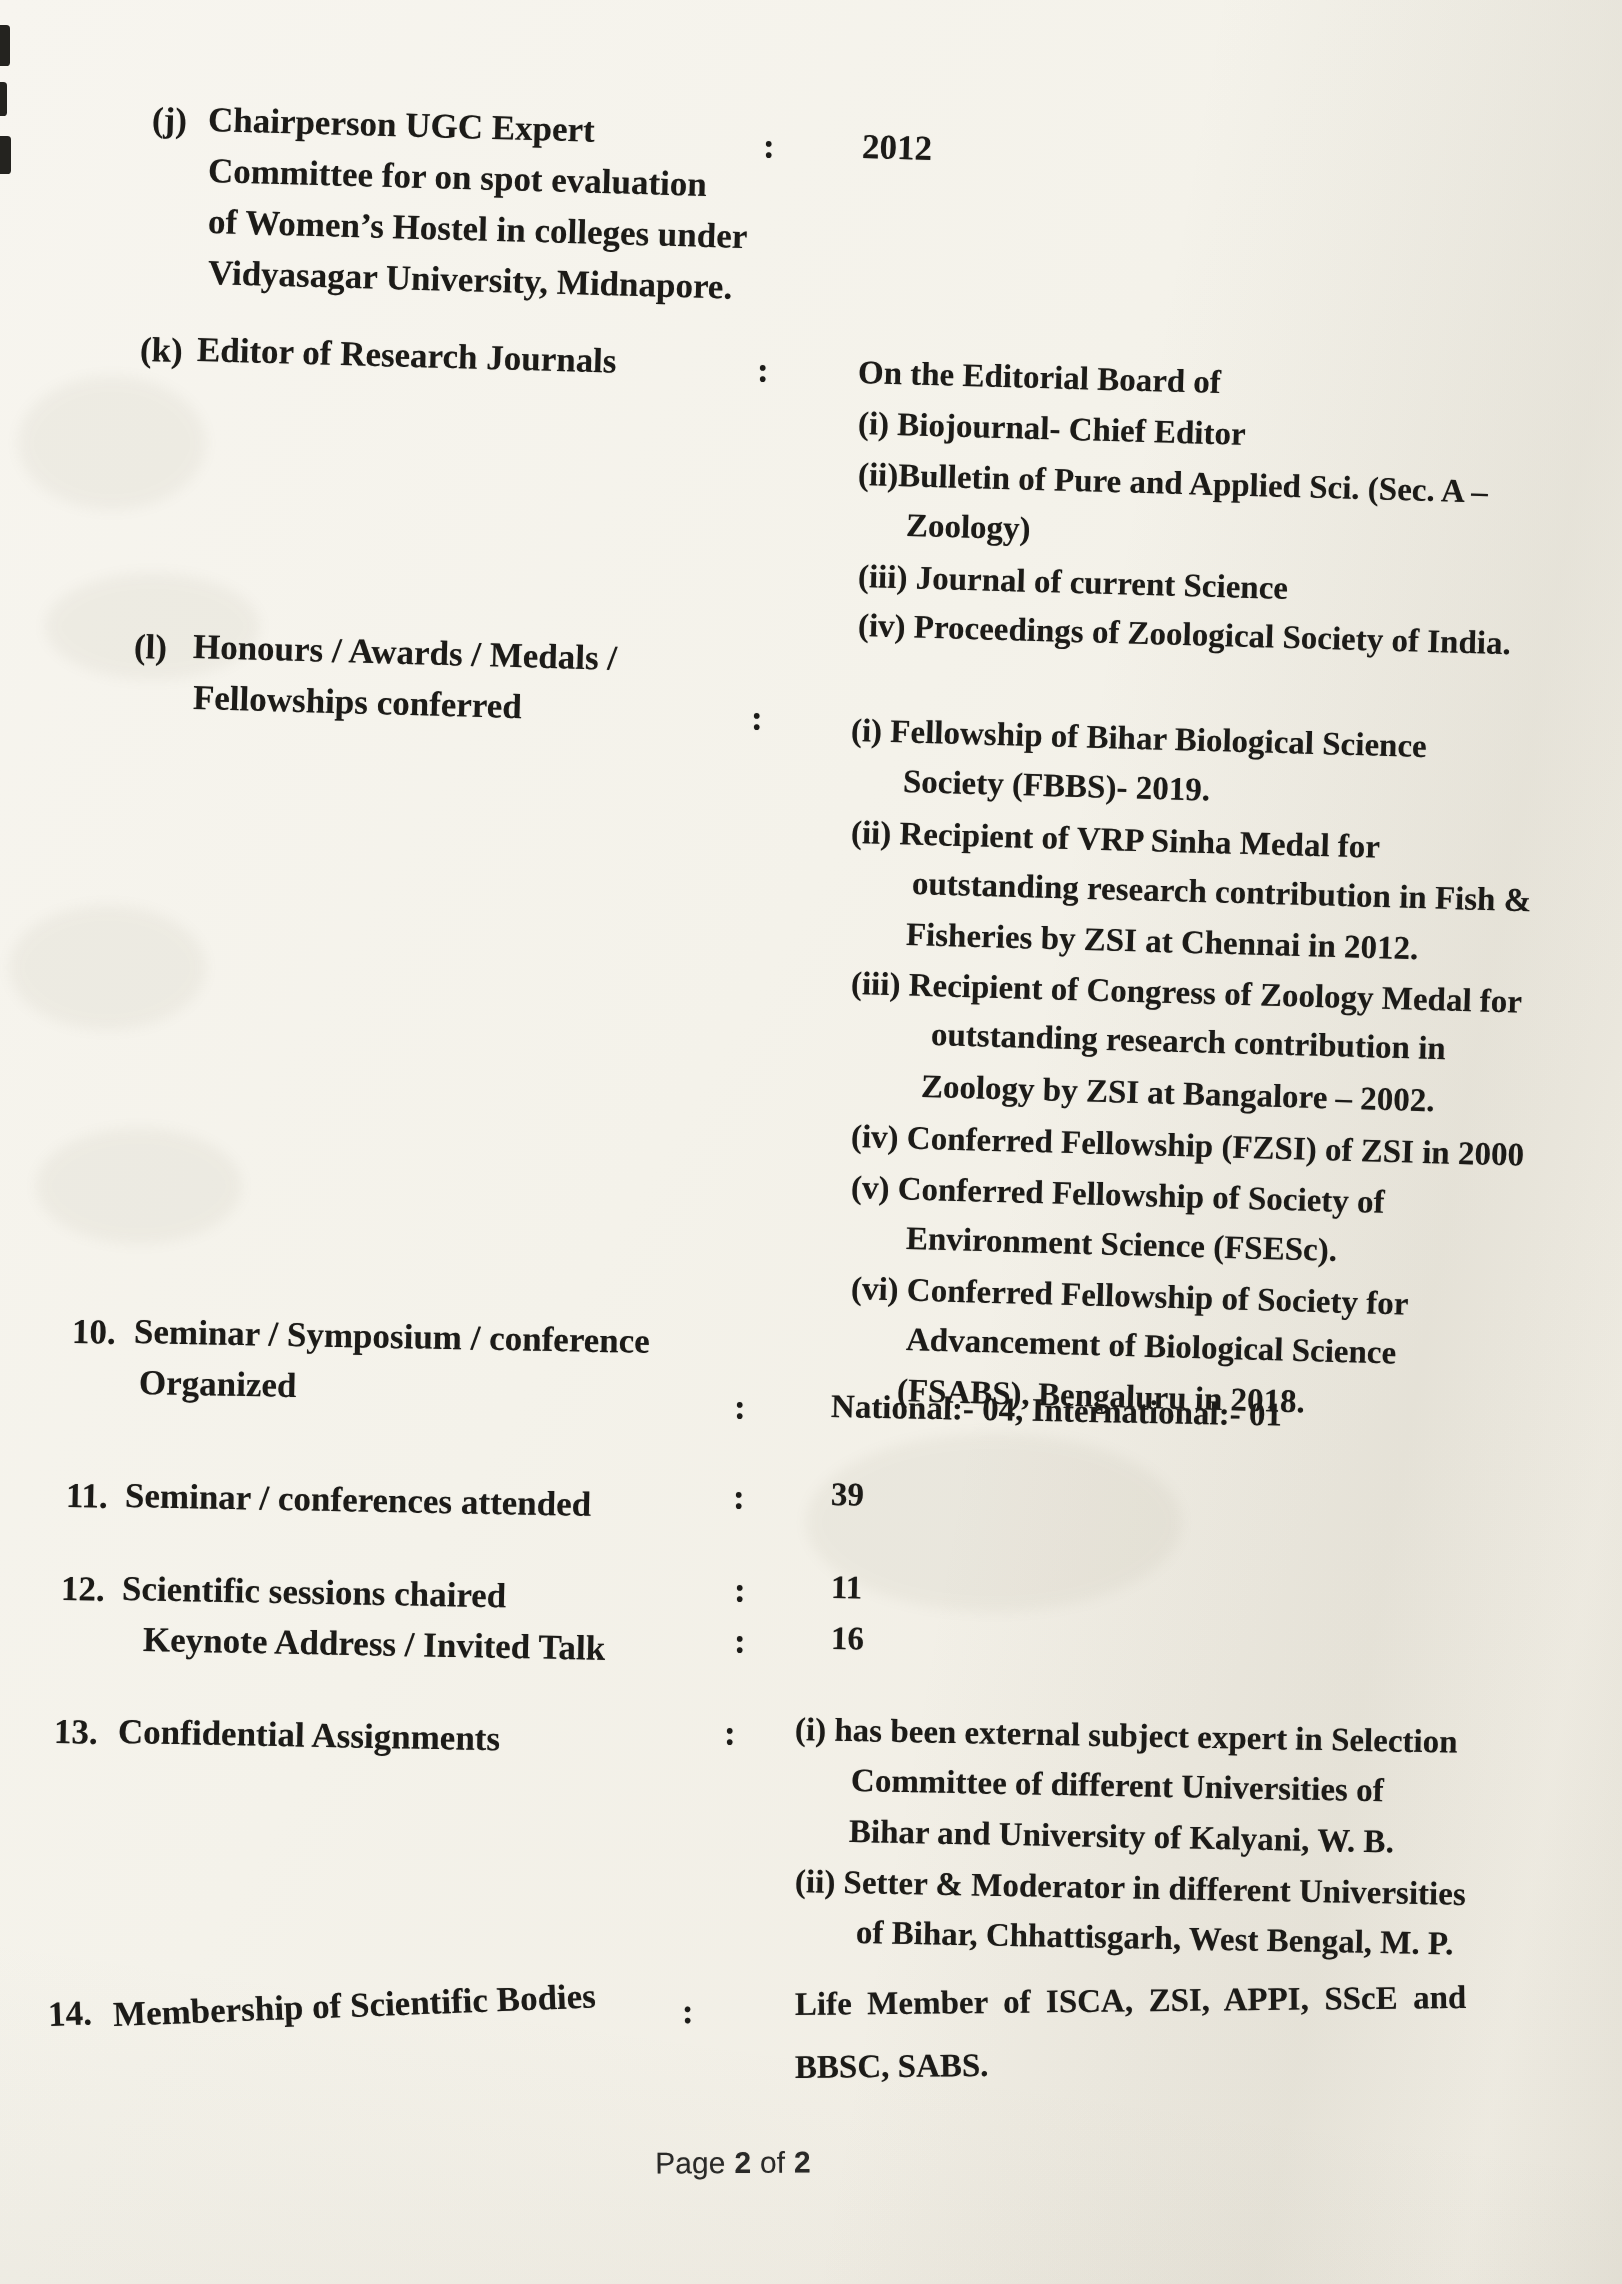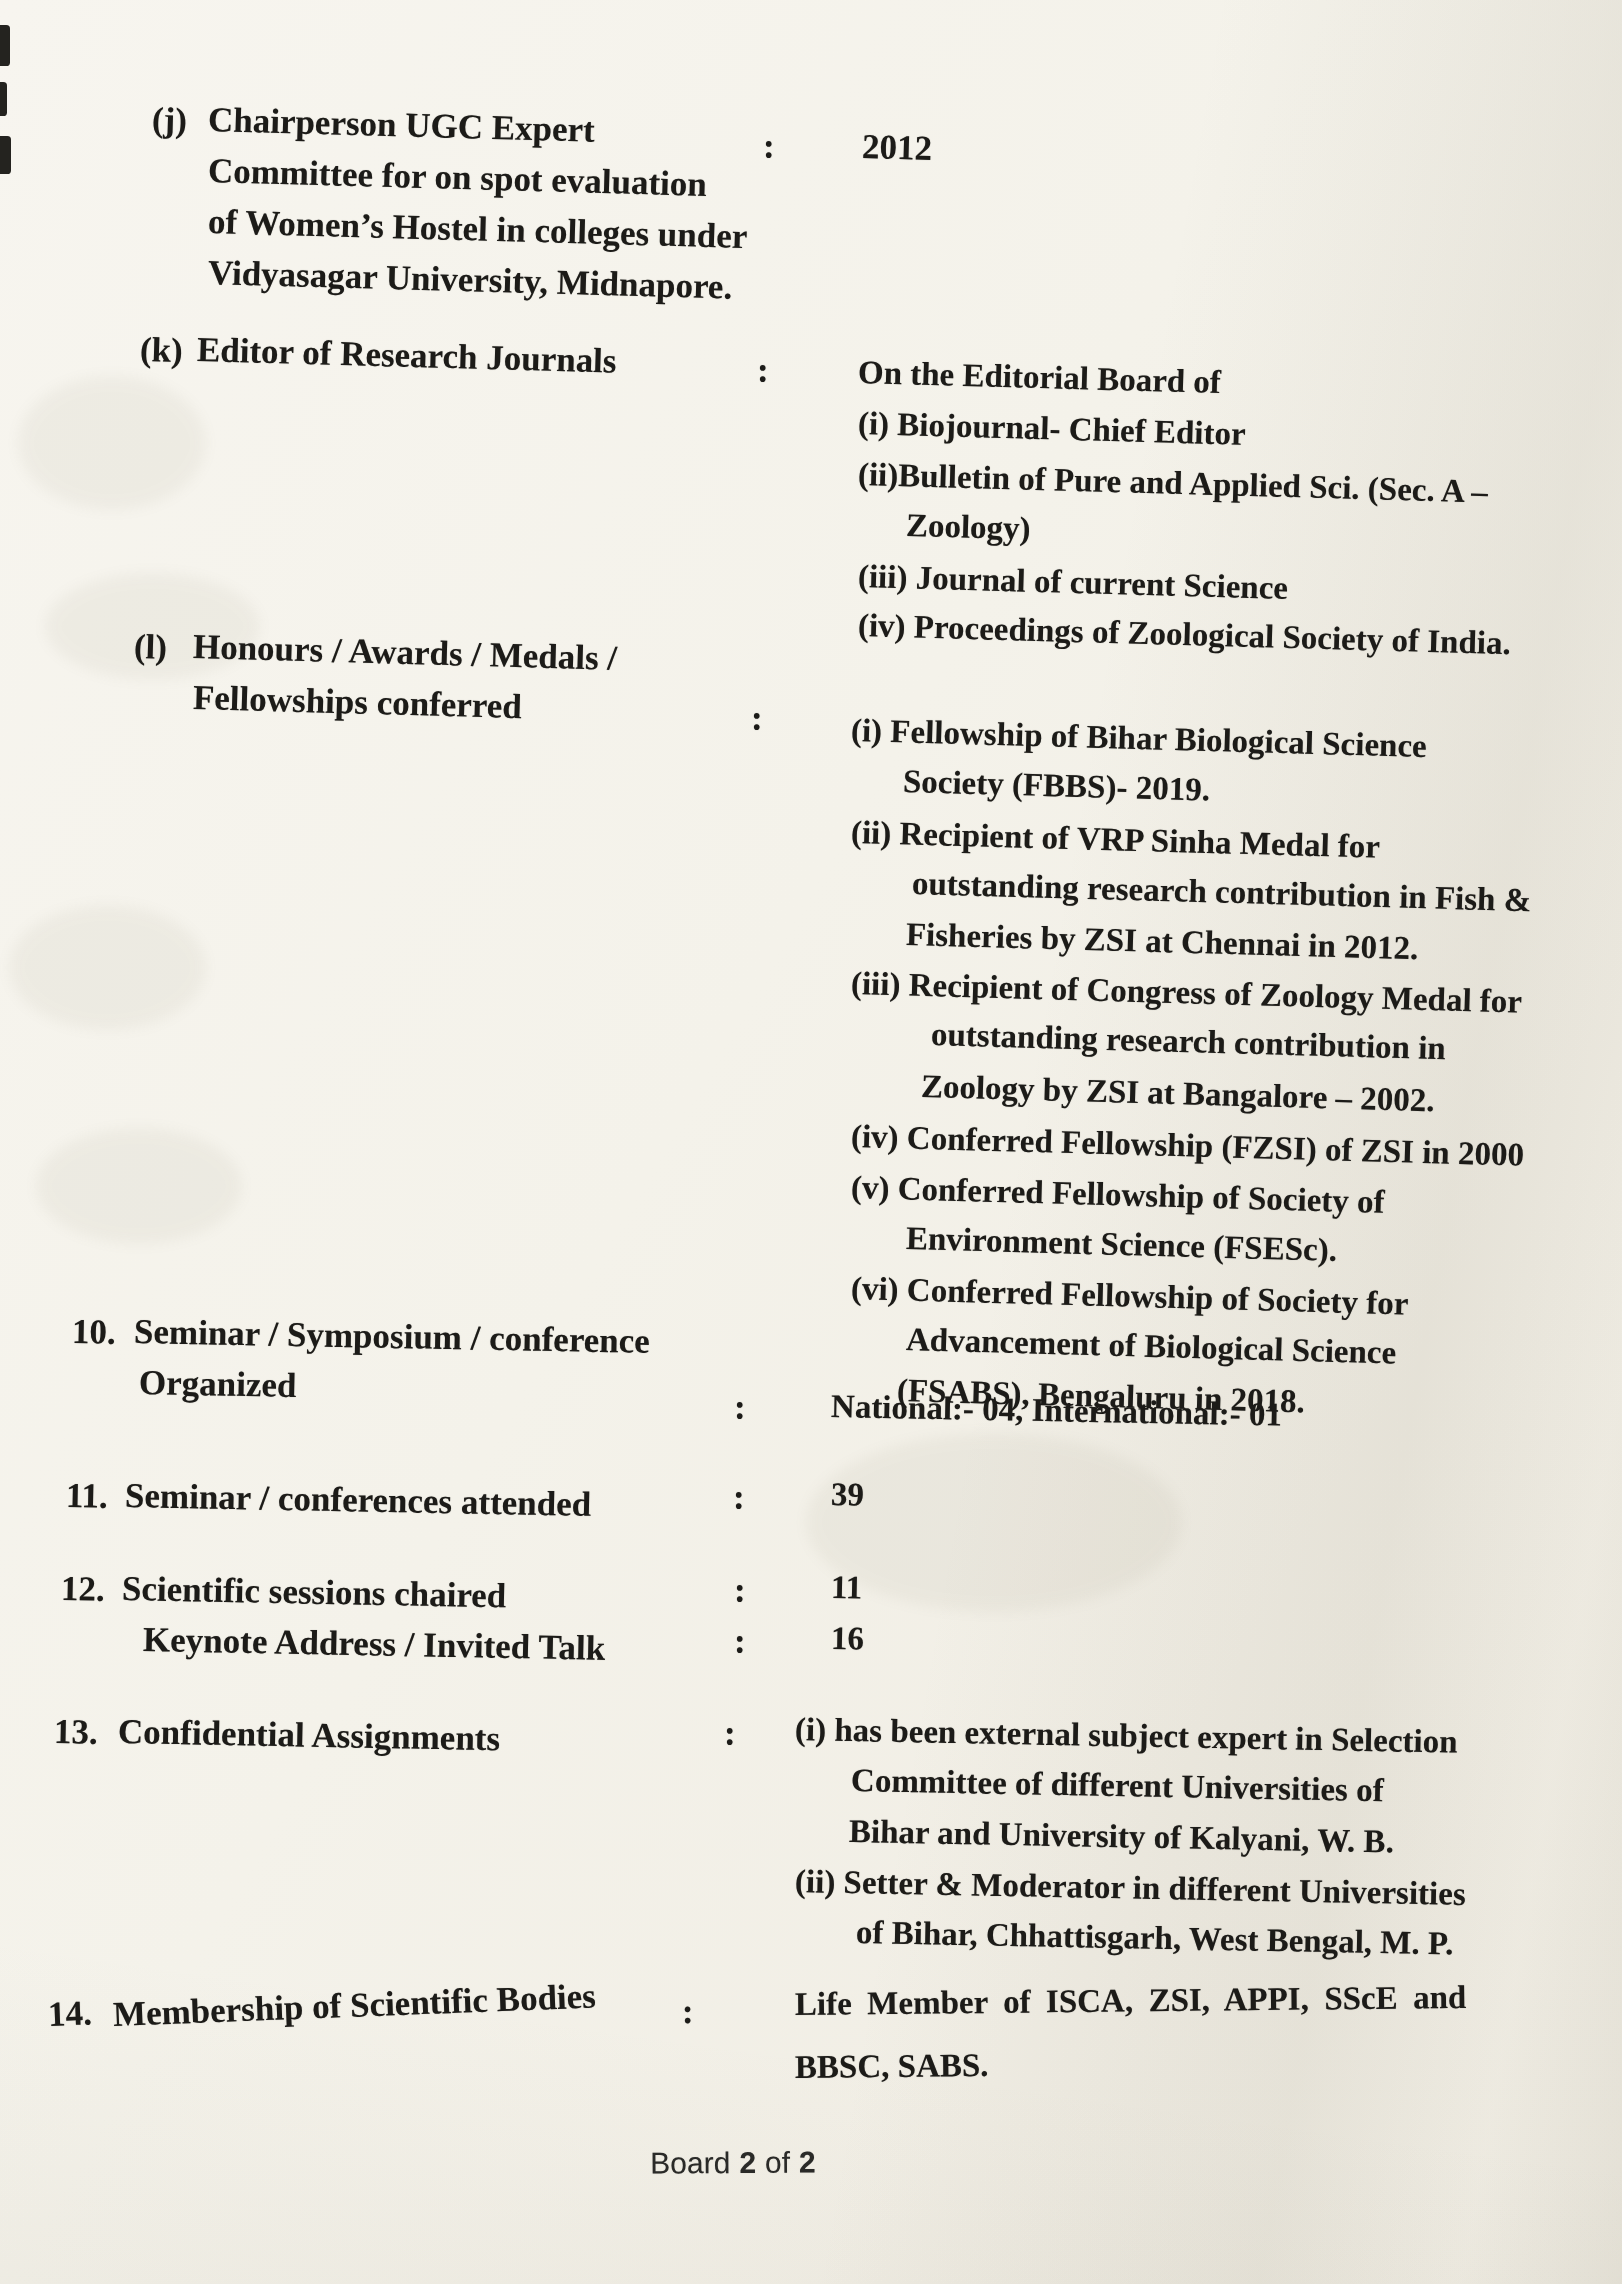--- a/index.html
+++ b/index.html
@@ -124,17 +124,17 @@
   <div class="t val r11" style="left:795px;top:1863px;">(ii) Setter &amp; Moderator in different Universities</div>
   <div class="t val r11" style="left:856px;top:1914px;">of Bihar, Chhattisgarh, West Bengal, M. P.</div>
 
   <div class="t rm22" style="left:48px;top:1995px;">14.</div>
   <div class="t rm22" style="left:113px;top:1995px;">Membership of Scientific Bodies</div>
   <div class="t rm06" style="left:682px;top:1992px;">:</div>
   <div class="t val rm06 sp" style="left:795px;top:1986px;">Life Member of ISCA, ZSI, APPI, SScE and</div>
   <div class="t val rm06" style="left:795px;top:2049px;">BBSC, SABS.</div>
 
   <div class="footer">
-    <span>Board</span><span class="b">2</span><span>of</span><span class="b">2</span>
+    <span>Page</span><span class="b">2</span><span>of</span><span class="b">2</span>
   </div>
 
 </div>
 
 
 </body></html>

